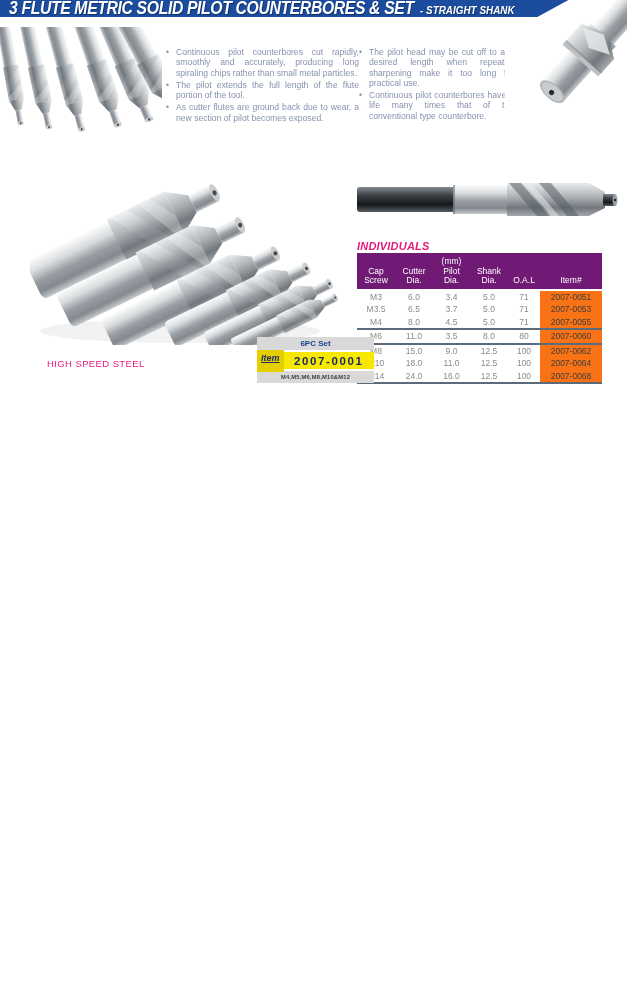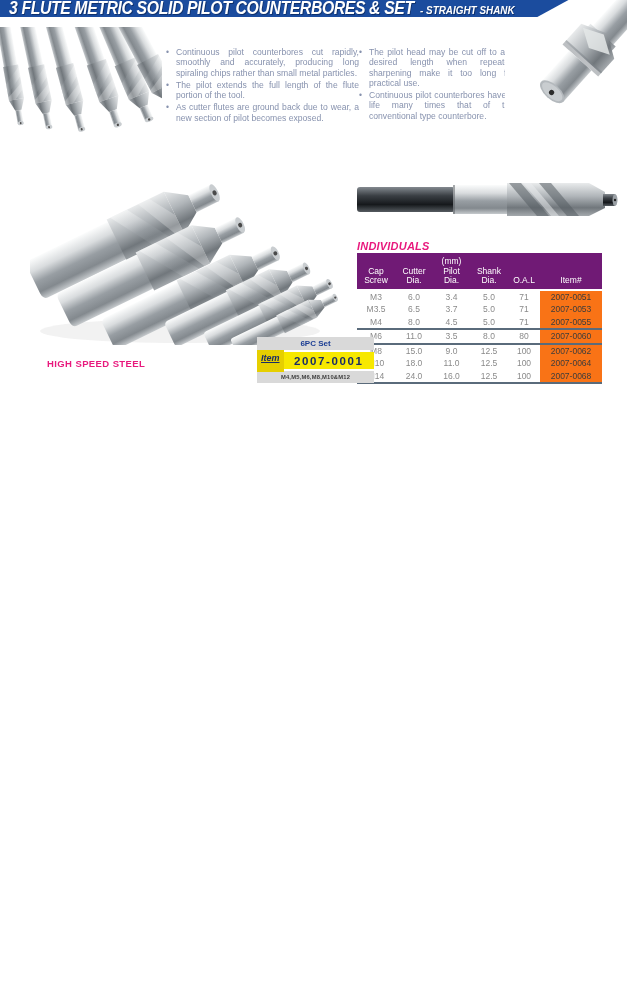--- a/index.html
+++ b/index.html
@@ -34,21 +34,21 @@
   .spec-table { position:absolute; left:357px; top:253px; width:245px; border-collapse:collapse; table-layout:fixed; font-size:8.5px; color:#8a8a8a; }
   .spec-table thead th { background:#701a75; color:#fff; font-weight:normal; font-size:8.5px; line-height:9.5px; vertical-align:bottom; padding:4px 0 3px; text-align:center; border-bottom:2px solid #ffffff; }
   .spec-table thead th div { min-height:0; }
   .spec-table td { text-align:center; height:12.5px; line-height:12.5px; padding:0; background:#fff; }
   .spec-table td.item-col { background:#f97316; color:#3c3c3c; font-weight:normal; }
   .spec-table tbody tr:first-child td { border-top:2px solid #5a6b7b; }
   .spec-table tr.group-end td { border-bottom:2px solid #5a6b7b; }
   .spec-table tbody tr:last-child td { border-bottom:2px solid #5a6b7b; }
 
   
-  .material-label { position:absolute; left:47px; top:358px; color:#e8197d; font-weight:bold; font-size:9.5px; letter-spacing:0.4px; }
+  .material-label { position:absolute; left:47px; top:358px; color:#e8197d; font-weight:normal; font-size:9.5px; letter-spacing:0.4px; }
   .set-box { position:absolute; left:233px; top:337px; width:117px;margin-left:24px; }
   .set-box .set-row { background:#d9d9d9; color:#1c3e94; font-weight:bold; font-size:8px; text-align:center; line-height:13px; height:13px; margin-bottom:2px; }
   .set-box .item-row { background:#f7e800; height:17px; display:flex; align-items:center; margin-bottom:2px; }
   .set-box .item-label { background:#e6cf00; color:#1a2c66; font-weight:bold; font-style:italic; font-size:9px; padding:0 4px; line-height:17px; height:22px;text-decoration:underline; }
   .set-box .item-number { color:#1a2c66; font-weight:bold; font-size:11.5px; letter-spacing:1.6px; flex:1; text-align:center; }
   .set-box .contents-row { background:#d9d9d9; color:#3c3c3c; font-weight:bold; font-size:5.8px; text-align:center; line-height:12px; height:12px; letter-spacing:0.2px; }
 </style>
 </head>
 <body>
 

